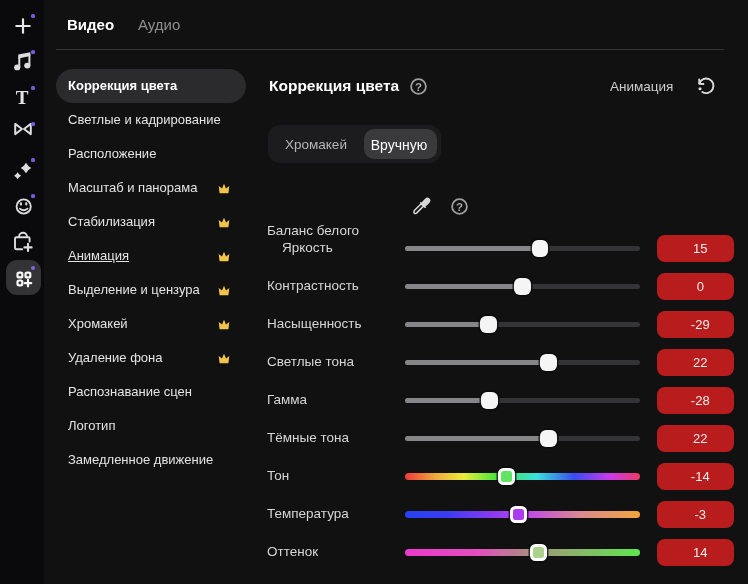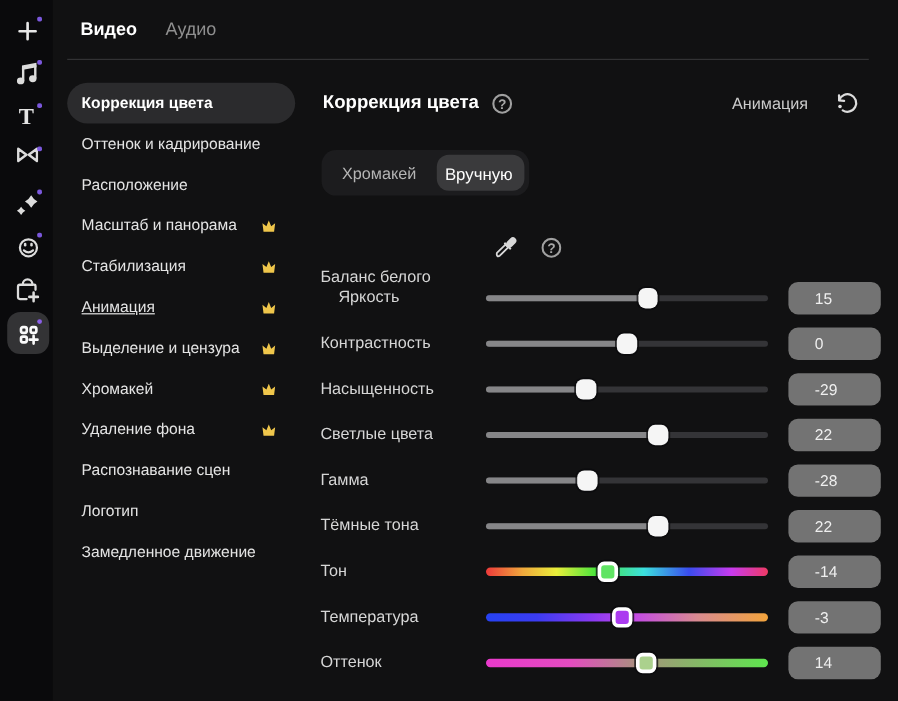--- a/index.html
+++ b/index.html
@@ -9,21 +9,21 @@
   .slot{position:absolute;left:0;width:44px;height:36px;}
   .slot svg{position:absolute;}
   .dot{position:absolute;width:4.5px;height:4.5px;border-radius:1.5px;background:#7b58dd;}
   .menu-item{position:absolute;left:56px;width:190px;height:34px;line-height:34px;color:#e4e4e4;font-size:13px;padding-left:12px;white-space:nowrap;}
   .menu-sel{background:#2b2b2d;border-radius:17px;font-weight:bold;color:#fff;}
   .crown{position:absolute;left:162px;top:11.5px;}
   .label{position:absolute;color:#d6d6d6;font-size:13.5px;white-space:nowrap;}
   .track{position:absolute;left:405px;width:235px;height:5.5px;border-radius:3px;}
   .thumb{position:absolute;width:16.5px;height:16.5px;border-radius:6px;background:#f5f5f5;box-shadow:0 0 0 1.5px rgba(10,10,12,0.75);}
   .cthumb{position:absolute;width:17px;height:17px;border-radius:5.5px;border:3.2px solid #fff;box-shadow:0 0 0 1.5px rgba(10,10,12,0.75);}
-  .vbox{position:absolute;left:657px;width:76.5px;height:27px;border-radius:8px;background:#737373;color:#efefef;font-size:13px;line-height:27px;padding-left:22px;}
+  .vbox{position:absolute;left:657px;width:76.5px;height:27px;border-radius:8px;background:#b91c1c;color:#efefef;font-size:13px;line-height:27px;padding-left:10px;text-align:center;}
 </style>
 </head>
 <body>
 <div id="app">
   <div id="sidebar">
       <div class="slot" style="top:8px;">
         <svg style="left:14px;top:9px;" width="18" height="18" viewBox="0 0 18 18">
           <path d="M9 2.3 V15.7 M2.3 9 H15.7" stroke="#e8e8e8" stroke-width="2.2" stroke-linecap="round"></path>
         </svg>
         <span class="dot" style="left:30.6px;top:5.5px;"></span>
@@ -82,21 +82,21 @@
         <span class="dot" style="left:30.7px;top:7.9px;width:4.6px;height:4.6px;border-radius:3px;background:#8a5fe8;"></span>
       </div>
     </div>
 
   <div style="position:absolute;left:67px;top:16px;font-size:15px;font-weight:bold;color:#ffffff;">Видео</div>
   <div style="position:absolute;left:138px;top:16px;font-size:15px;color:#8f8f8f;">Аудио</div>
   <div style="position:absolute;left:56px;top:49px;width:668px;height:1px;background:#323234;"></div>
 
   <div id="menu">
       <div class="menu-item menu-sel" style="top:69px;">Коррекция цвета</div>
-      <div class="menu-item" style="top:103px;">Оттенок и кадрирование</div>
+      <div class="menu-item" style="top:103px;">Светлые и кадрирование</div>
       <div class="menu-item" style="top:137px;">Расположение</div>
       <div class="menu-item" style="top:171px;">Масштаб и панорама<svg class="crown" width="12" height="11" viewBox="0 0 12 11">
           <path d="M1.6 10.2 L0.7 3.0 L4.0 5.6 L6 0.7 L8 5.6 L11.3 3.0 L10.4 10.2 Z" fill="#efc64b"></path>
         </svg></div>
       <div class="menu-item" style="top:205px;">Стабилизация<svg class="crown" width="12" height="11" viewBox="0 0 12 11">
           <path d="M1.6 10.2 L0.7 3.0 L4.0 5.6 L6 0.7 L8 5.6 L11.3 3.0 L10.4 10.2 Z" fill="#efc64b"></path>
         </svg></div>
       <div class="menu-item" style="top:239px;text-decoration:underline;">Анимация<svg class="crown" width="12" height="11" viewBox="0 0 12 11">
           <path d="M1.6 10.2 L0.7 3.0 L4.0 5.6 L6 0.7 L8 5.6 L11.3 3.0 L10.4 10.2 Z" fill="#efc64b"></path>
         </svg></div>
@@ -151,21 +151,21 @@
       <div class="label" style="left:267px;top:277.5px;">Контрастность</div>
       <div class="track" style="top:283.5px;background:#343437;"></div>
       <div class="track" style="top:283.5px;width:117.5px;background:#868688;"></div>
       <div class="thumb" style="left:514.25px;top:278px;"></div>
       <div class="vbox" style="top:272.5px;">0</div>
       <div class="label" style="left:267px;top:315.5px;">Насыщенность</div>
       <div class="track" style="top:321.5px;background:#343437;"></div>
       <div class="track" style="top:321.5px;width:83.425px;background:#868688;"></div>
       <div class="thumb" style="left:480.175px;top:316px;"></div>
       <div class="vbox" style="top:310.5px;">-29</div>
-      <div class="label" style="left:267px;top:353.5px;">Светлые цвета</div>
+      <div class="label" style="left:267px;top:353.5px;">Светлые тона</div>
       <div class="track" style="top:359.5px;background:#343437;"></div>
       <div class="track" style="top:359.5px;width:143.35px;background:#868688;"></div>
       <div class="thumb" style="left:540.1px;top:354px;"></div>
       <div class="vbox" style="top:348.5px;">22</div>
       <div class="label" style="left:267px;top:391.5px;">Гамма</div>
       <div class="track" style="top:397.5px;background:#343437;"></div>
       <div class="track" style="top:397.5px;width:84.6px;background:#868688;"></div>
       <div class="thumb" style="left:481.35px;top:392px;"></div>
       <div class="vbox" style="top:386.5px;">-28</div>
       <div class="label" style="left:267px;top:429.5px;">Тёмные тона</div>

